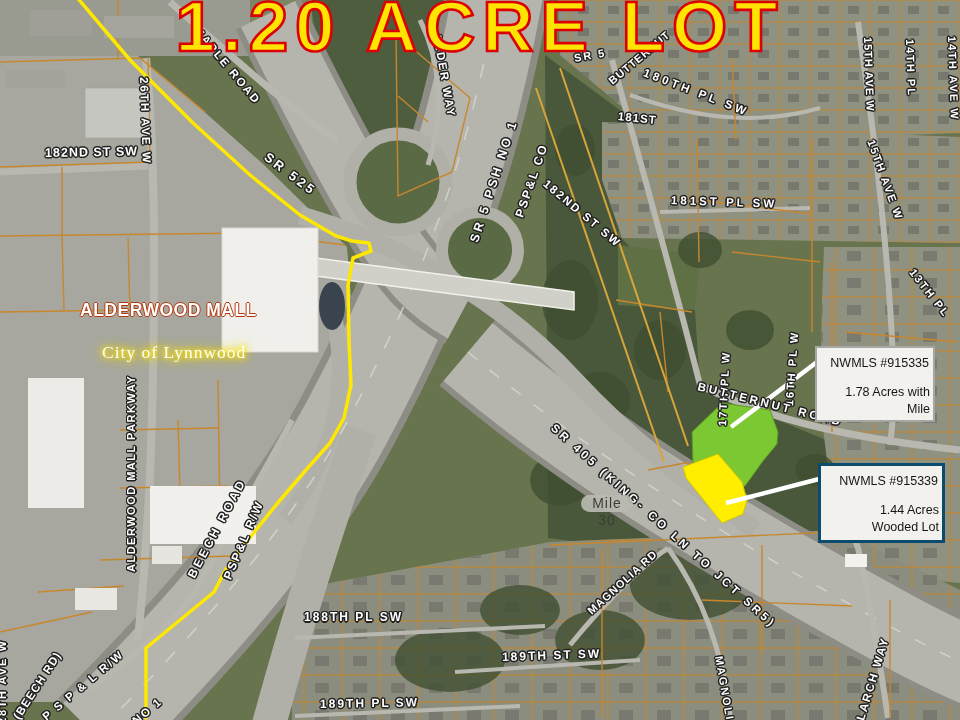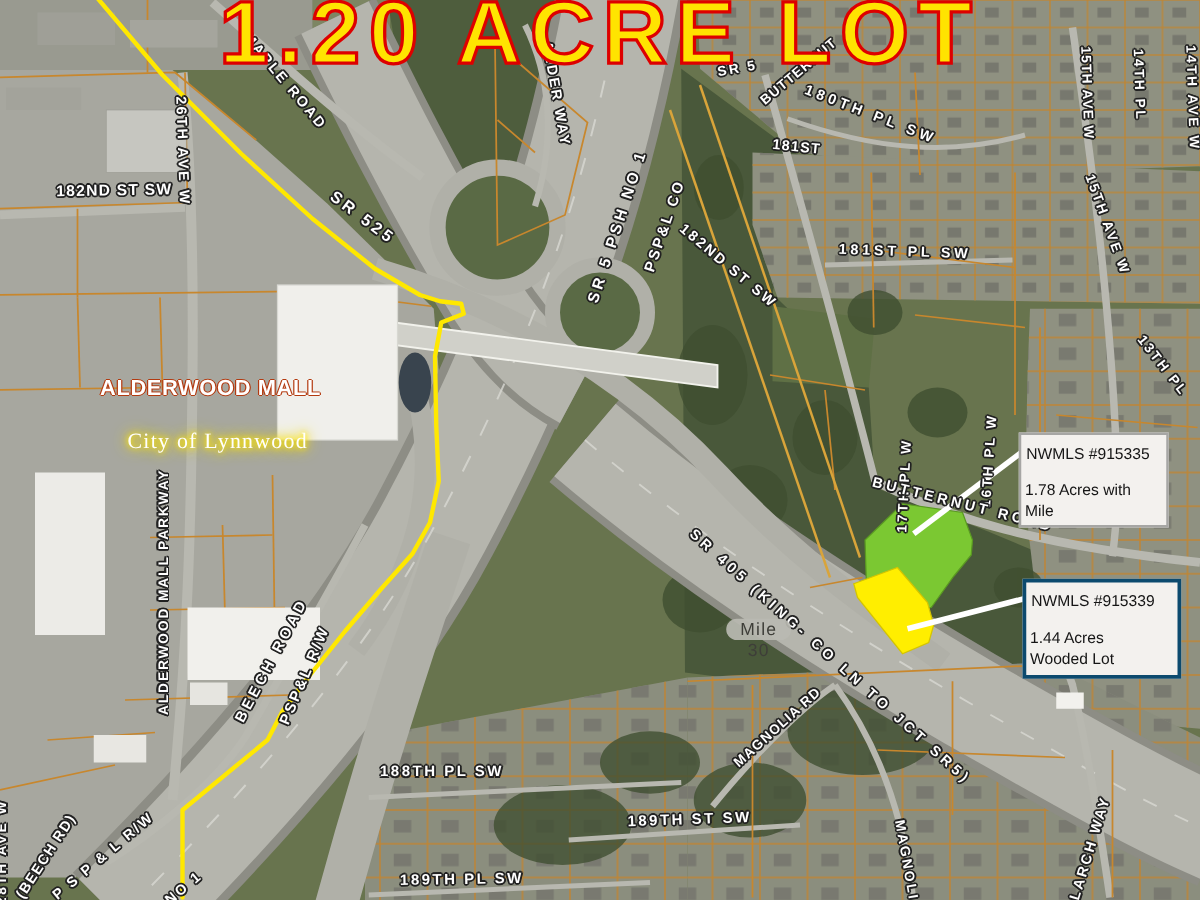--- a/index.html
+++ b/index.html
@@ -20,21 +20,21 @@
       font-family:"Liberation Serif",serif;font-size:17.5px;letter-spacing:1px;white-space:nowrap;
       text-shadow:0 0 4px #ffe800,0 0 7px #ffe800,0 0 11px #ffd800,0 0 14px #ffd800;}
   .mile{position:absolute;z-index:5;left:581px;top:495px;width:52px;height:17px;
       background:rgba(186,186,178,.92);border-radius:9px;color:#3e3e39;
       font-size:14px;line-height:17px;text-align:center;letter-spacing:1px;}
 
   .map-title{position:absolute;z-index:10;left:50%;top:-14px;transform:translateX(-50%);
       white-space:nowrap;font-weight:bold;font-size:71px;letter-spacing:7px;
       color:#ffe400;-webkit-text-stroke:2.6px #dd0000;text-shadow:0 0 1px #cc0000;}
 
-  .callout{position:absolute;z-index:8;background:#f3f1ee;text-align:left;
+  .callout{position:absolute;z-index:8;background:#f3f1ee;text-align:right;
       color:#151515;font-size:12.5px;line-height:1.35;}
   .callout .co-title{margin:7px 4px 12px 4px;}
   .callout .co-line{margin:0 3px;}
   .c1{left:815px;top:346px;width:116px;height:72px;border:2px solid #a6a6a4;}
   .c2{left:818px;top:463px;width:121px;height:74px;border:3px solid #0c4a6e;}
 </style>
 </head>
 <body>
 
 <div id="stage">

